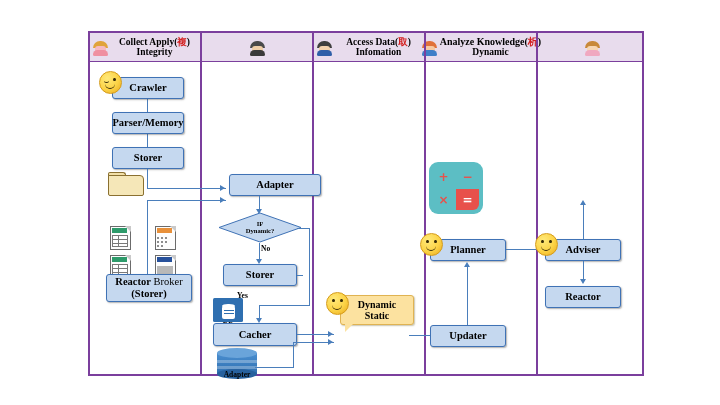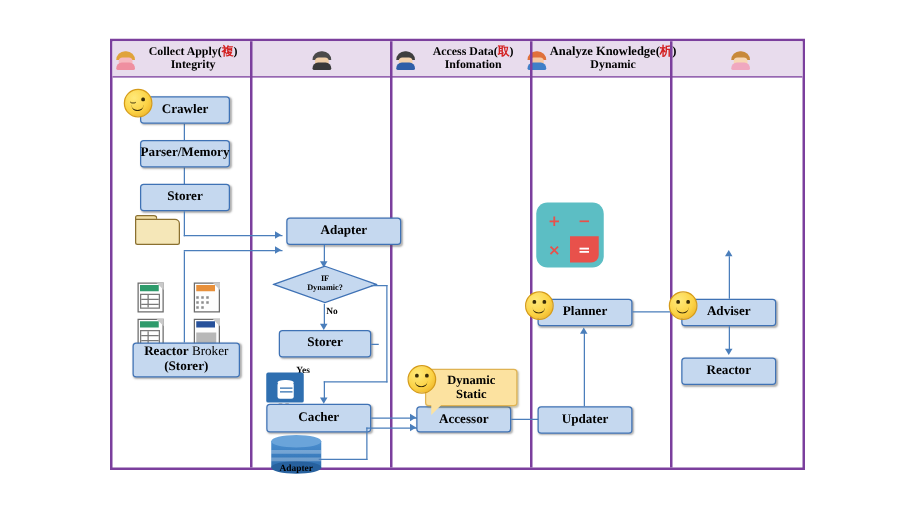--- a/index.html
+++ b/index.html
@@ -338,23 +338,20 @@
   <div class="cap" style="left:112px;top:337px;width:70px;">Adapter</div>
 
   <div class="ln lnh" style="left:207px;top:301px;width:37px;"></div>
   <div class="arw r" style="left:238px;top:298px;"></div>
 
   <div class="ln lnh" style="left:165px;top:334px;width:39px;"></div>
   <div class="ln lnv" style="left:203px;top:309px;height:26px;"></div>
   <div class="ln lnh" style="left:203px;top:309px;width:41px;"></div>
   <div class="arw r" style="left:238px;top:306px;"></div>
 
-  <div class="box" style="left:243px;top:292px;width:76px;height:21px;">
-        <span>Accessor</span>
-      </div>
 
   <div class="callout" style="left:250px;top:262px;width:72px;height:28px;">
     <span>Dynamic</span>
     <span>Static</span>
   </div>
   <div class="smiley" style="left:236px;top:259px;">
     <span class="eye l"></span>
         <span class="eye r"></span>
         <span class="mouth"></span>
   </div>

